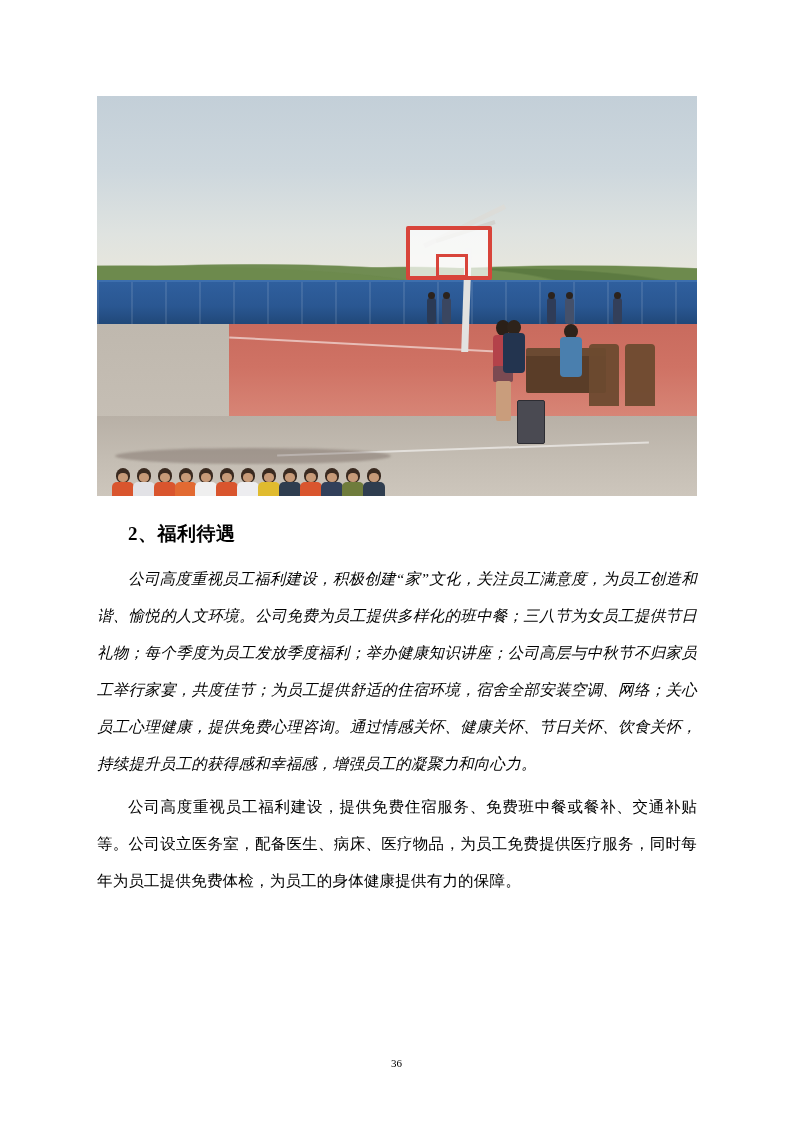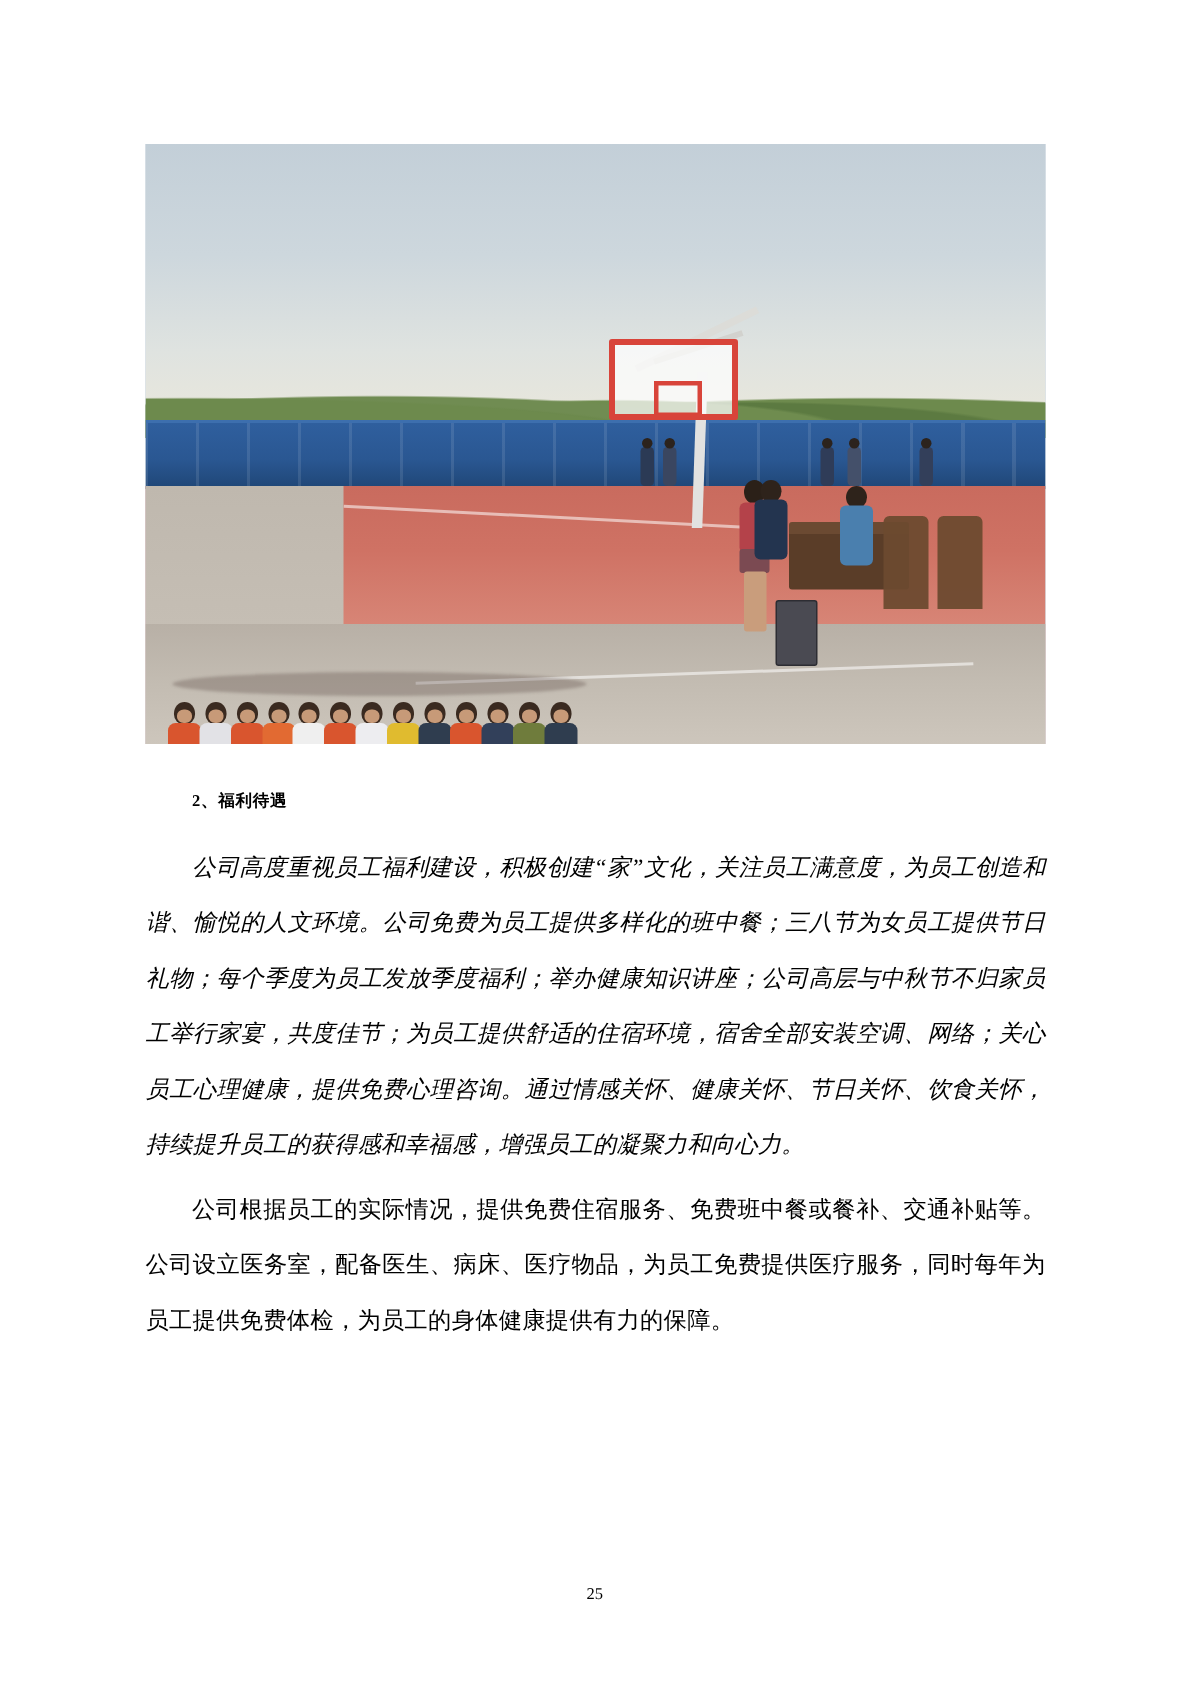--- a/index.html
+++ b/index.html
@@ -254,21 +254,21 @@
   .shadow {
     position: absolute;
     background: rgba(60,40,35,0.25);
     border-radius: 50%;
     filter: blur(1px);
   }
 
   
   .heading {
     margin-top: 22px;
-    font-size: 11px;
+    font-size: 19px;
     font-weight: bold;
     letter-spacing: 0.5px;
     text-indent: 31px;
     line-height: 32px;
   }
   p.body {
     margin: 0;
     font-size: 15.5px;
     line-height: 37px;
     text-indent: 31px;
@@ -433,17 +433,17 @@
         <div class="person-sit" style="left:77%; top:57%;">
           <div class="ps-head"></div>
           <div class="ps-body" style="background:#4a7fae;"></div>
         </div>
       </div>
     </div>
 
     <div class="heading">2、福利待遇</div>
 
     <p class="body first">公司高度重视员工福利建设，积极创建“家”文化，关注员工满意度，为员工创造和谐、愉悦的人文环境。公司免费为员工提供多样化的班中餐；三八节为女员工提供节日礼物；每个季度为员工发放季度福利；举办健康知识讲座；公司高层与中秋节不归家员工举行家宴，共度佳节；为员工提供舒适的住宿环境，宿舍全部安装空调、网络；关心员工心理健康，提供免费心理咨询。通过情感关怀、健康关怀、节日关怀、饮食关怀，持续提升员工的获得感和幸福感，增强员工的凝聚力和向心力。</p>
-    <p class="body second">公司根据员工的实际情况，提供免费住宿服务、免费班中餐或餐补、交通补贴等。公司设立医务室，配备医生、病床、医疗物品，为员工免费提供医疗服务，同时每年为员工提供免费体检，为员工的身体健康提供有力的保障。</p>
+    <p class="body second">公司高度重视员工福利建设，提供免费住宿服务、免费班中餐或餐补、交通补贴等。公司设立医务室，配备医生、病床、医疗物品，为员工免费提供医疗服务，同时每年为员工提供免费体检，为员工的身体健康提供有力的保障。</p>
   </div>
 
-  <div class="pagenum">25</div>
+  <div class="pagenum">36</div>
 </div>
 
 </body></html>

